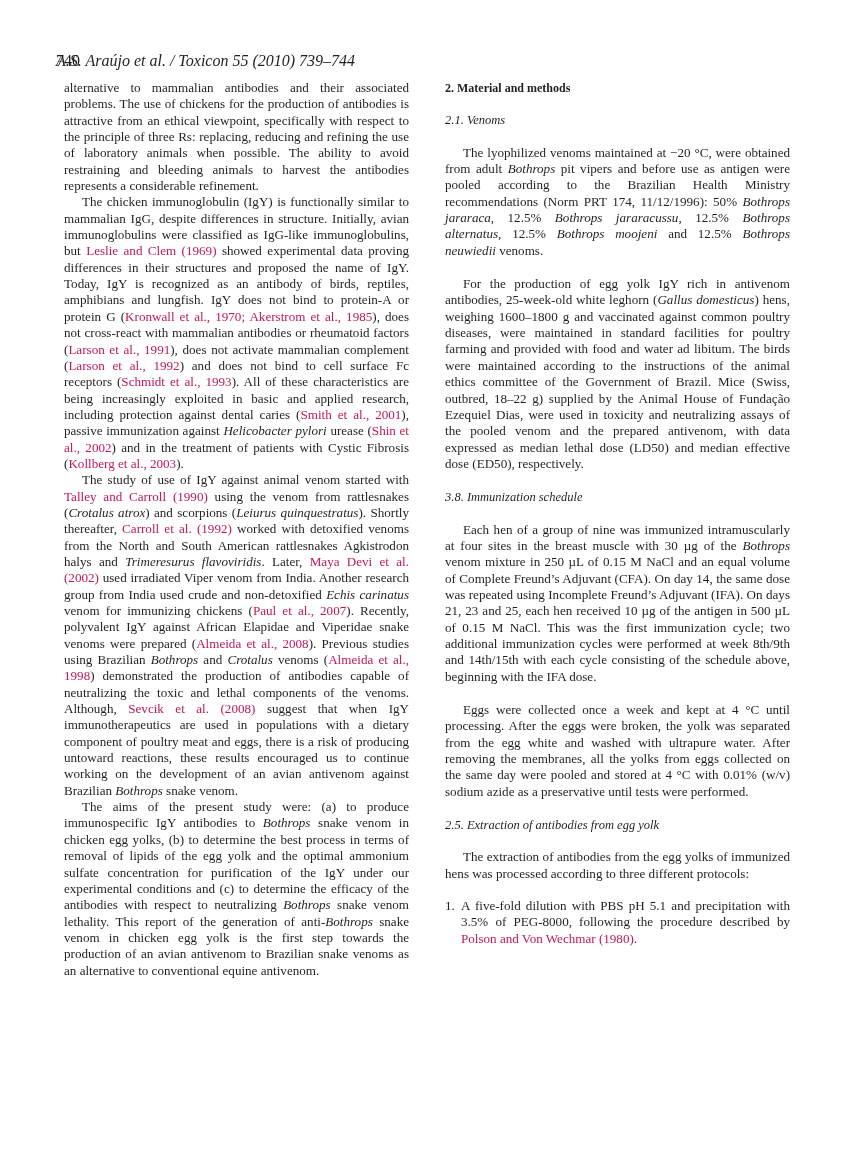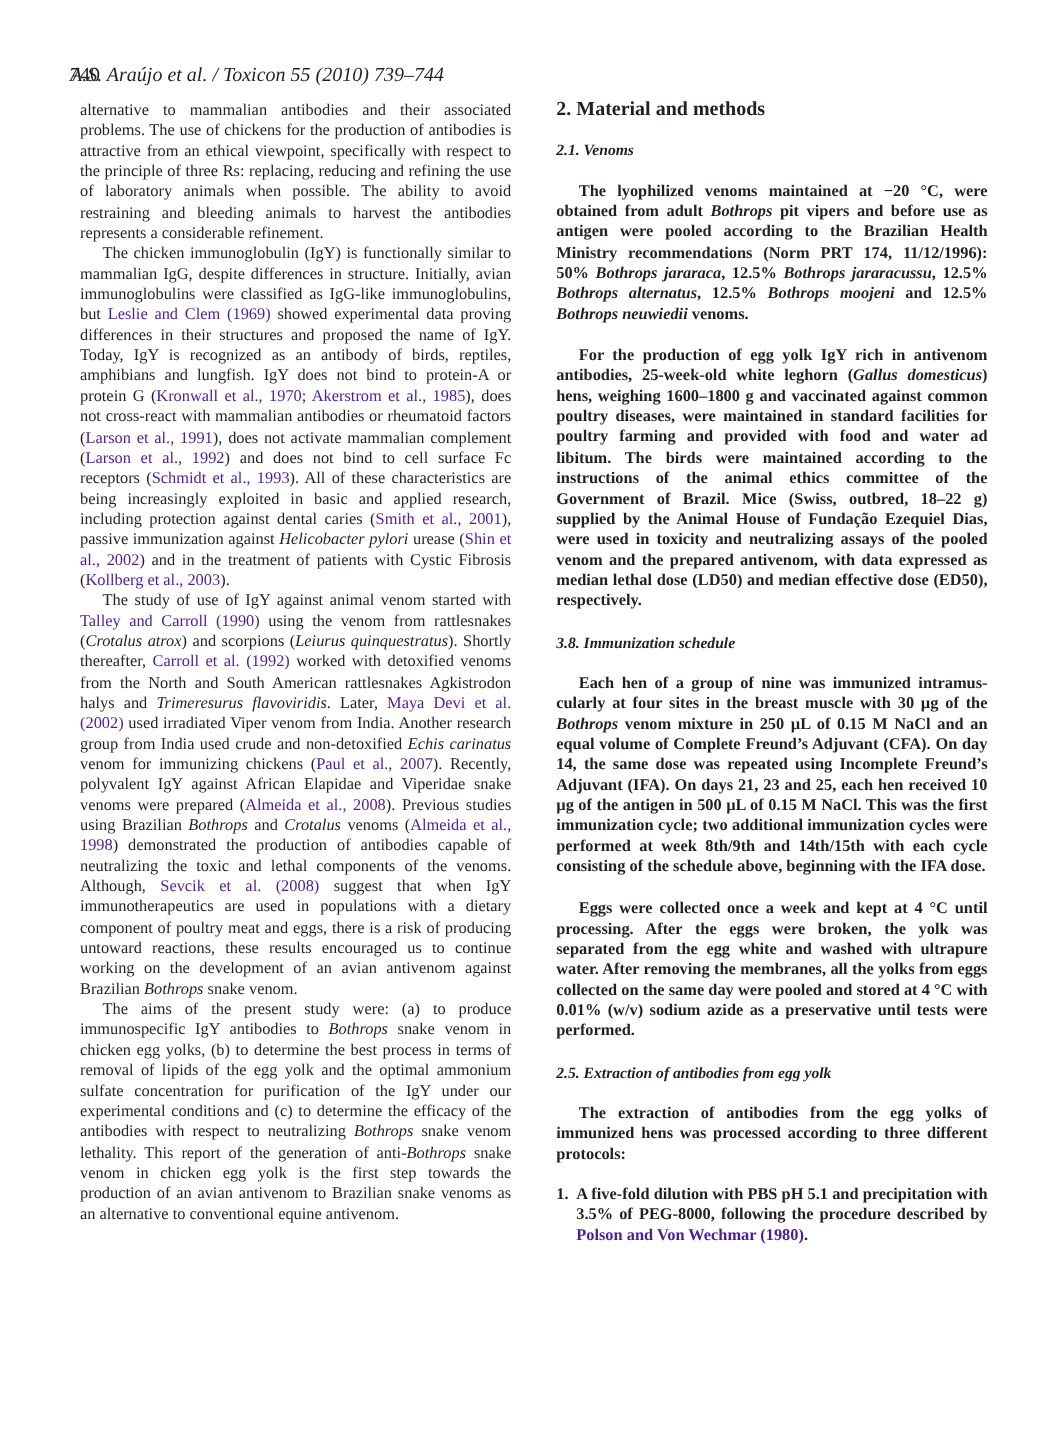--- a/index.html
+++ b/index.html
@@ -8,24 +8,24 @@
   .running-head { position: absolute; top: 52px; left: 56px; right: 64px; height: 16px;
                   font-size: 16px; }
   .page-num { position: absolute; left: 0; top: 0; }
   .journal-ref { position: absolute; left: 0; right: 0; top: 0; text-align: left; font-style: italic; }
   .col { position: absolute; top: 80px; width: 345px; font-size: 13.1px; line-height: 16.35px;
          text-align: justify; hyphens: manual; }
   .col-left { left: 64px; }
   .col-right { left: 445px; }
   p { margin: 0; }
   p.indent { text-indent: 18px; }
-  .sec-title { font-weight: bold; font-size: 16px; margin: 0 0 16px 0; }
+  .sec-title { font-weight: bold; font-size: 12px; margin: 0 0 16px 0; }
   .subsec-title { font-style: italic; font-size: 12.5px; margin: 0 0 16px 0; }
-  .sec-block { margin-bottom: 17px; font-weight: bold; }
-  a.cite { color: #4c1d95; text-decoration: none; }
+  .sec-block { margin-bottom: 17px; }
+  a.cite { color: #be185d; text-decoration: none; }
   i { font-style: italic; }
   ol.protocols { margin: 16px 0 0 0; padding: 0; list-style: none; }
   ol.protocols li { position: relative; padding-left: 16px; }
   ol.protocols li .num { position: absolute; left: 0; top: 0; }
 </style>
 </head>
 <body>
 
 <div class="running-head">
   <span class="page-num">740</span>

